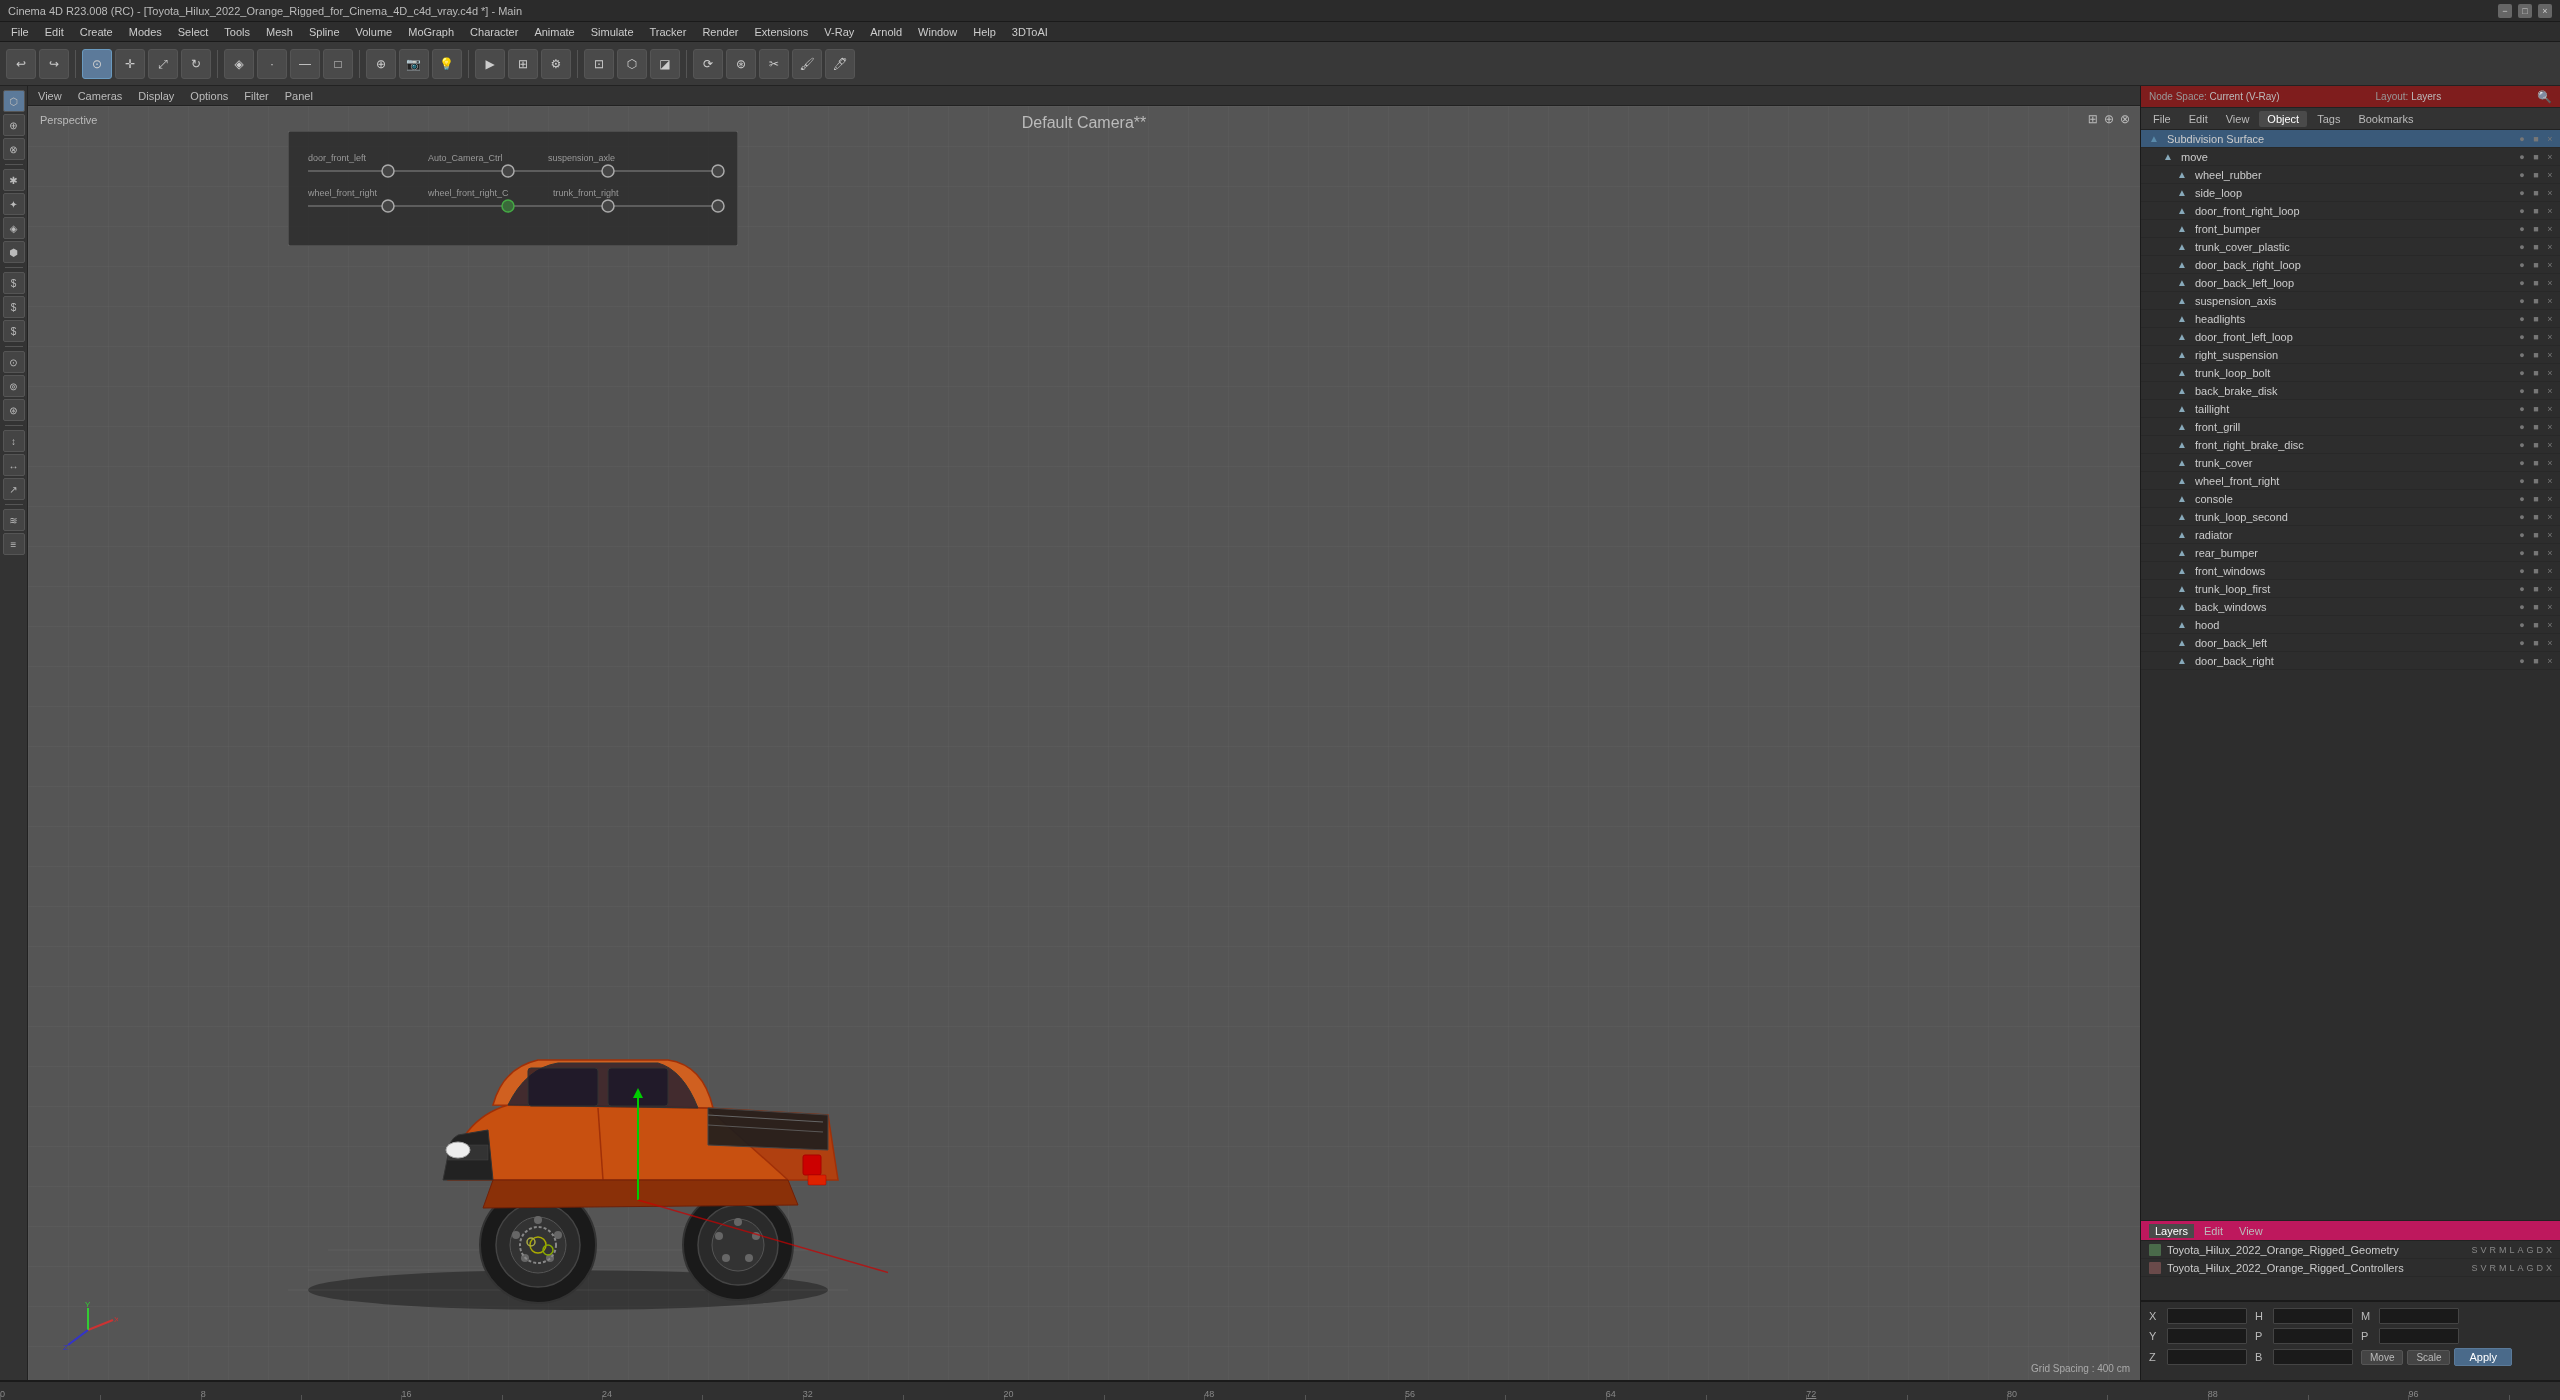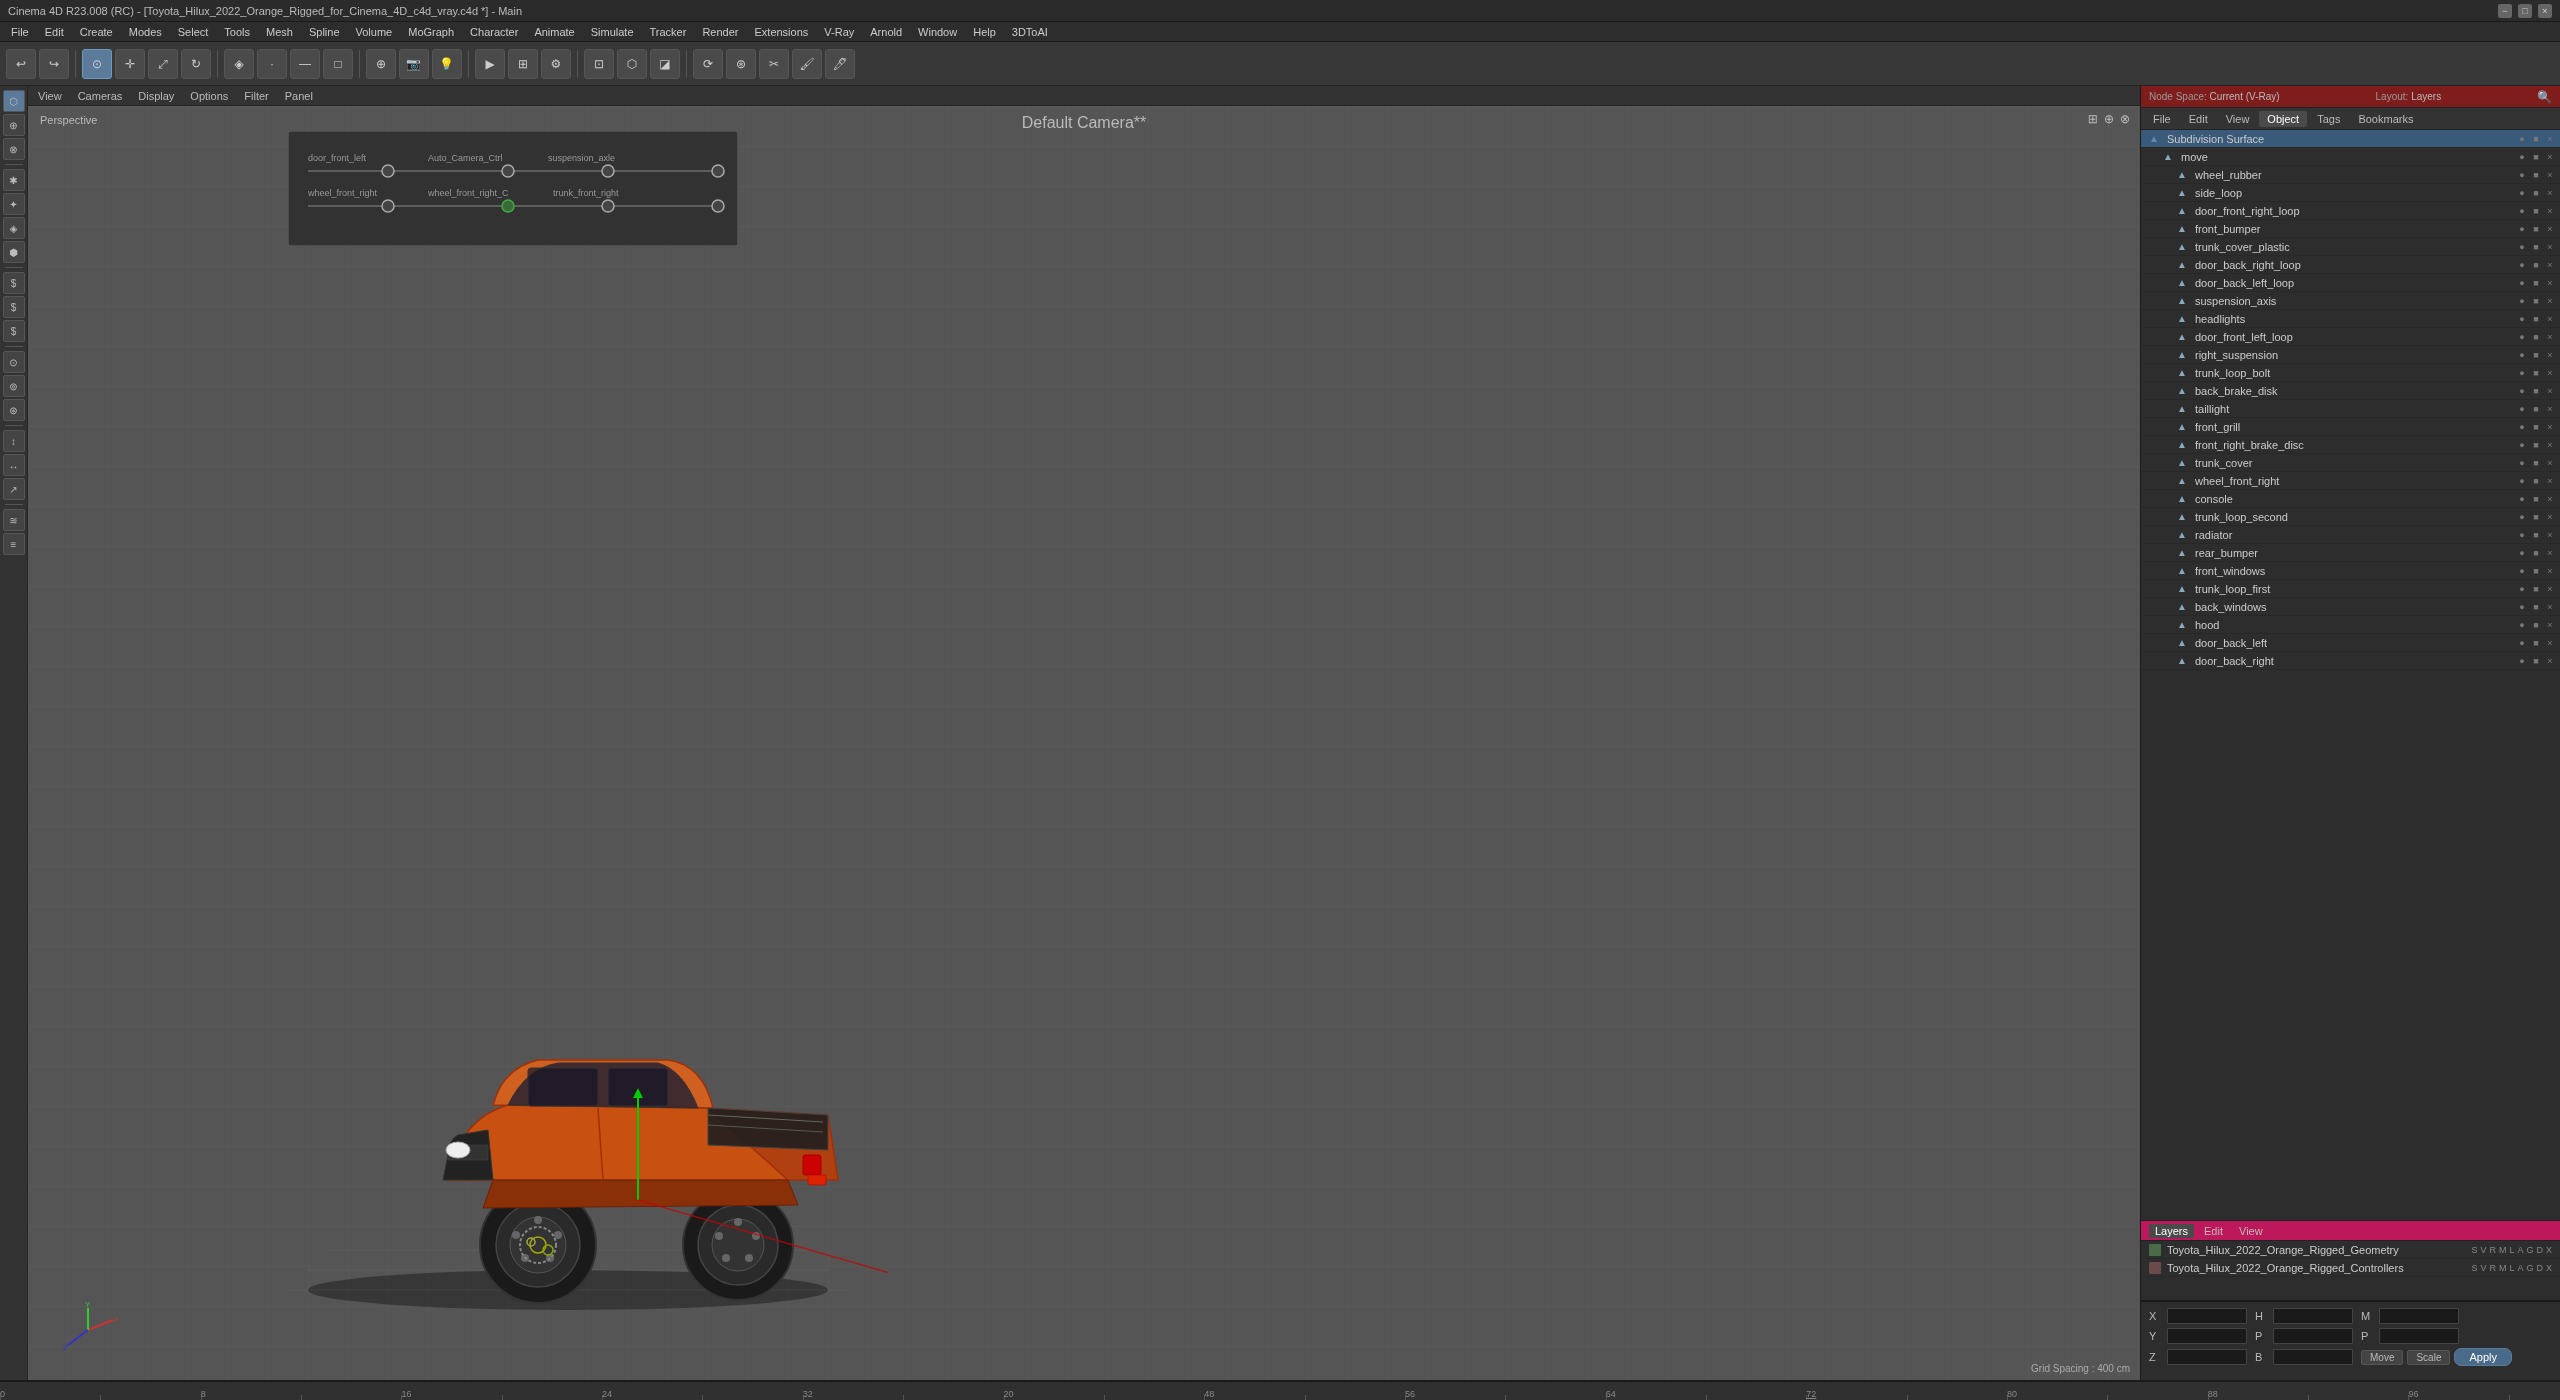--- a/index.html
+++ b/index.html
@@ -302,21 +302,21 @@
       border: 1px solid #555;
       border-radius: 2px;
       color: #bbb;
       font-size: 10px;
       cursor: pointer;
     }
     .coords-apply-btn {
       padding: 2px 14px;
       background: #4a6a8a;
       border: 1px solid #5a7a9a;
-      border-radius: 7px;
+      border-radius: 2px;
       color: #fff;
       font-size: 11px;
       cursor: pointer;
       margin-left: auto;
     }
 
     
     #timeline {
       height: 52px;
       background: #2a2a2a;

